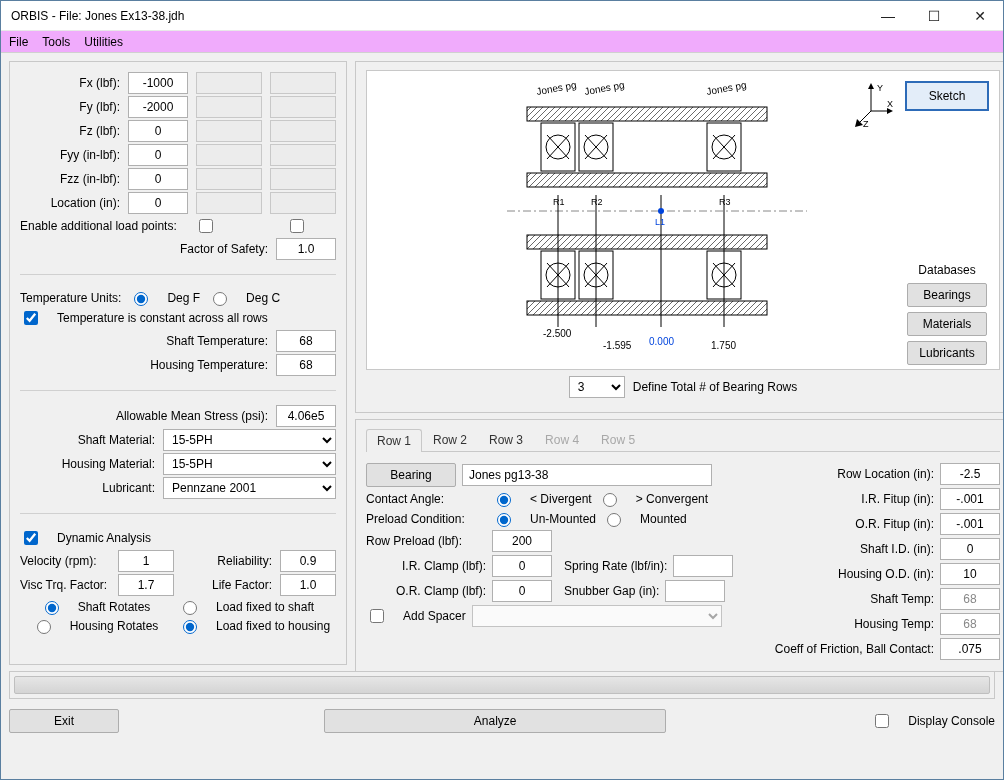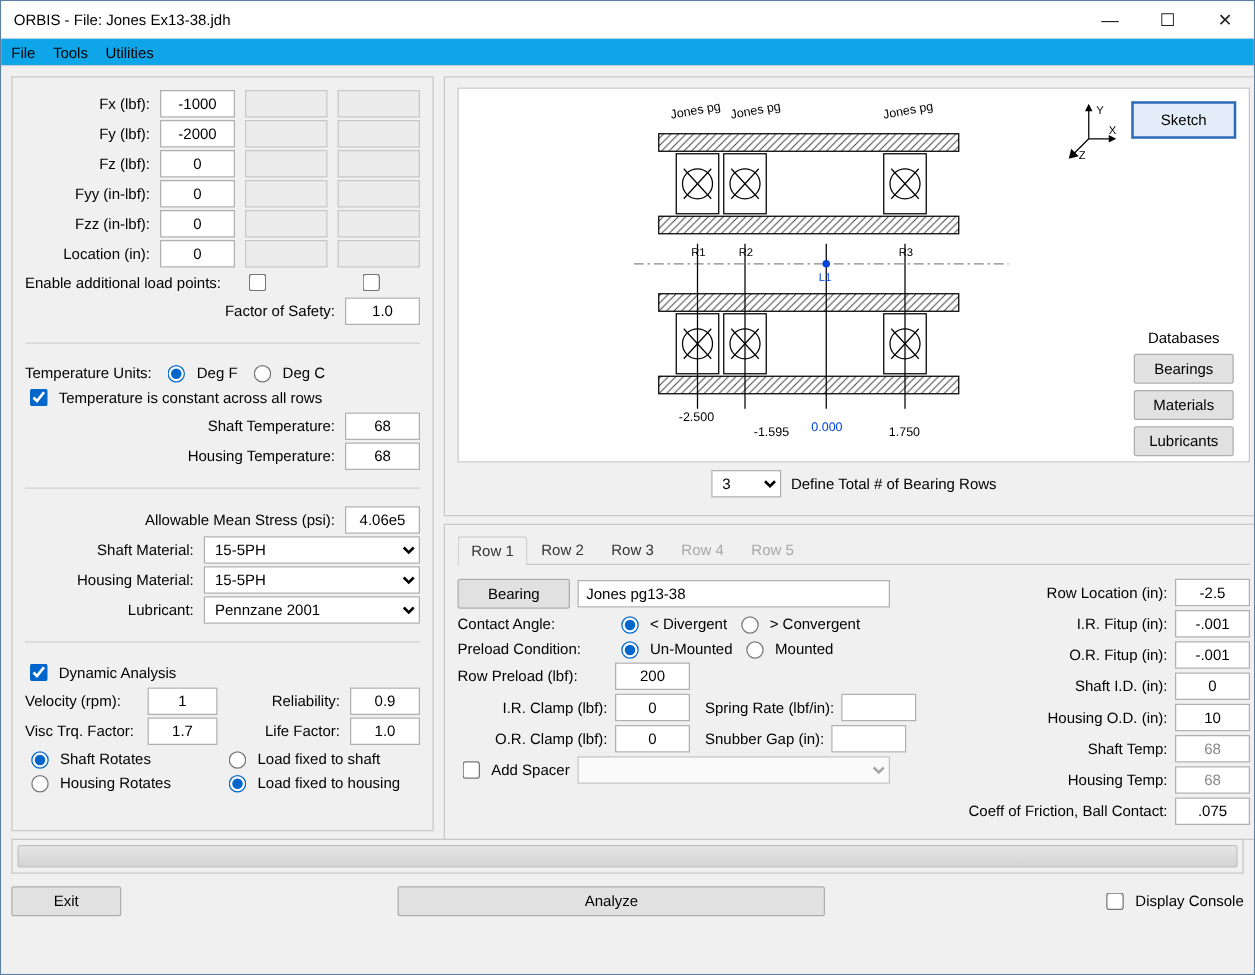--- a/index.html
+++ b/index.html
@@ -2,38 +2,38 @@
 <html><head>
 <meta charset="utf-8">
 <style>
   * { box-sizing: border-box; }
   html,body { margin:0; padding:0; font-family: "Segoe UI", Tahoma, sans-serif; font-size:12px; color:#000; background:#fff; }
   .window { width:1004px; height:780px; border:1px solid #5a7fa0; background:#fff; display:flex; flex-direction:column; }
   .titlebar { height:30px; display:flex; align-items:center; padding:0 0 0 10px; background:#fff; border-bottom:1px solid #e8e8e8;}
   .titlebar .title { flex:1; font-size:12px; }
   .winbtns { display:flex; }
   .winbtn { width:46px; height:30px; display:flex; align-items:center; justify-content:center; font-size:14px; color:#222; }
-  .menubar { height:22px; background:#0ea5e9; display:flex; align-items:center; padding:0 8px; gap:14px; border-bottom:1px solid #d0d0d0;}
+  .menubar { height:22px; background:#f0abfc; display:flex; align-items:center; padding:0 8px; gap:14px; border-bottom:1px solid #d0d0d0;}
   .menubar span { font-size:12px; }
   .body { flex:1; background:#f0f0f0; padding:8px; display:flex; flex-direction:column; gap:6px; overflow:hidden;}
   .cols { flex:0 0 auto; display:flex; gap:8px; }
   .panel { border:1px solid #c8c8c8; background:#f0f0f0; padding:8px 10px; }
   .left { width:365px; display:flex; flex-direction:column; gap:6px; height:604px;}
   .right { flex:1; display:flex; flex-direction:column; gap:6px; height:604px;}
   .progress { height:18px; border:1px solid #bfbfbf; background:linear-gradient(#e6e6e6,#d4d4d4); border-radius:2px;}
   .bottom { display:flex; align-items:center; gap:8px; padding-top:4px;}
   .btn { background:#e1e1e1; border:1px solid #adadad; height:24px; display:inline-flex; align-items:center; justify-content:center; font-size:12px; padding:0 10px; border-radius:2px;}
   input[type=text].fld, .fld { height:22px; width:60px; border:1px solid #b0b0b0; background:#fff; text-align:center; font-size:12px; padding:0 4px;}
   .fld:disabled, .dis { background:#e8e8e8; color:#888;}
   .fldw { width:70px;}
   .sel { height:22px; border:1px solid #b0b0b0; background:#fff; font-size:12px; padding:0 4px;}
   .row { display:flex; align-items:center; gap:8px; margin:2px 0;}
   .lbl { text-align:right; }
   hr.sep { border:none; border-top:1px solid #d0d0d0; margin:6px 0;}
-  .chk { display:inline-flex; align-items:center; gap:6px;}
+  .chk { display:inline-flex; align-items:center; gap:16px;justify-content:center;}
   input[type=checkbox]{ width:14px;height:14px; accent-color:#0066cc;}
   input[type=radio]{ width:14px;height:14px; accent-color:#0066cc;}
   .tabs { display:flex; border-bottom:1px solid #c8c8c8; margin-bottom:8px;}
   .tab { padding:4px 10px; border:1px solid transparent; border-bottom:none; font-size:12px; color:#333; background:transparent;}
   .tab.active { background:#f0f0f0; border-color:#c8c8c8; border-top-left-radius:3px;border-top-right-radius:3px; position:relative; top:1px;}
   .tab.disabled { color:#a8a8a8;}
   .sketchpane { border:1px solid #c8c8c8; background:#fff; height:300px; position:relative; margin-bottom:6px;}
   .sketchbtn { position:absolute; top:10px; right:10px; width:84px; height:30px; border:2px solid #2d6bb8; background:#e3edf9; display:flex;align-items:center;justify-content:center; font-size:12px;}
   .dbpanel { position:absolute; top:192px; right:10px; width:84px; text-align:center;}
   .dbpanel .dbt { font-size:12px; margin-bottom:6px;}
@@ -404,21 +404,21 @@
       </div>
     </div>
   </div>
 </div>
 
 <div class="panel" style="padding:4px;">
   <div class="progress"></div>
 </div>
 
 <div class="bottom">
-  <div class="btn" style="width:88px;">Exit</div>
+  <div class="btn" style="width:110px;">Exit</div>
   <div style="flex:1;display:flex;justify-content:center;">
     <div class="btn" style="width:342px;">Analyze</div>
   </div>
   <label class="chk">
           <input type="checkbox" style="">
           <span>Display Console</span>
         </label>
 </div>
 
 </div>

